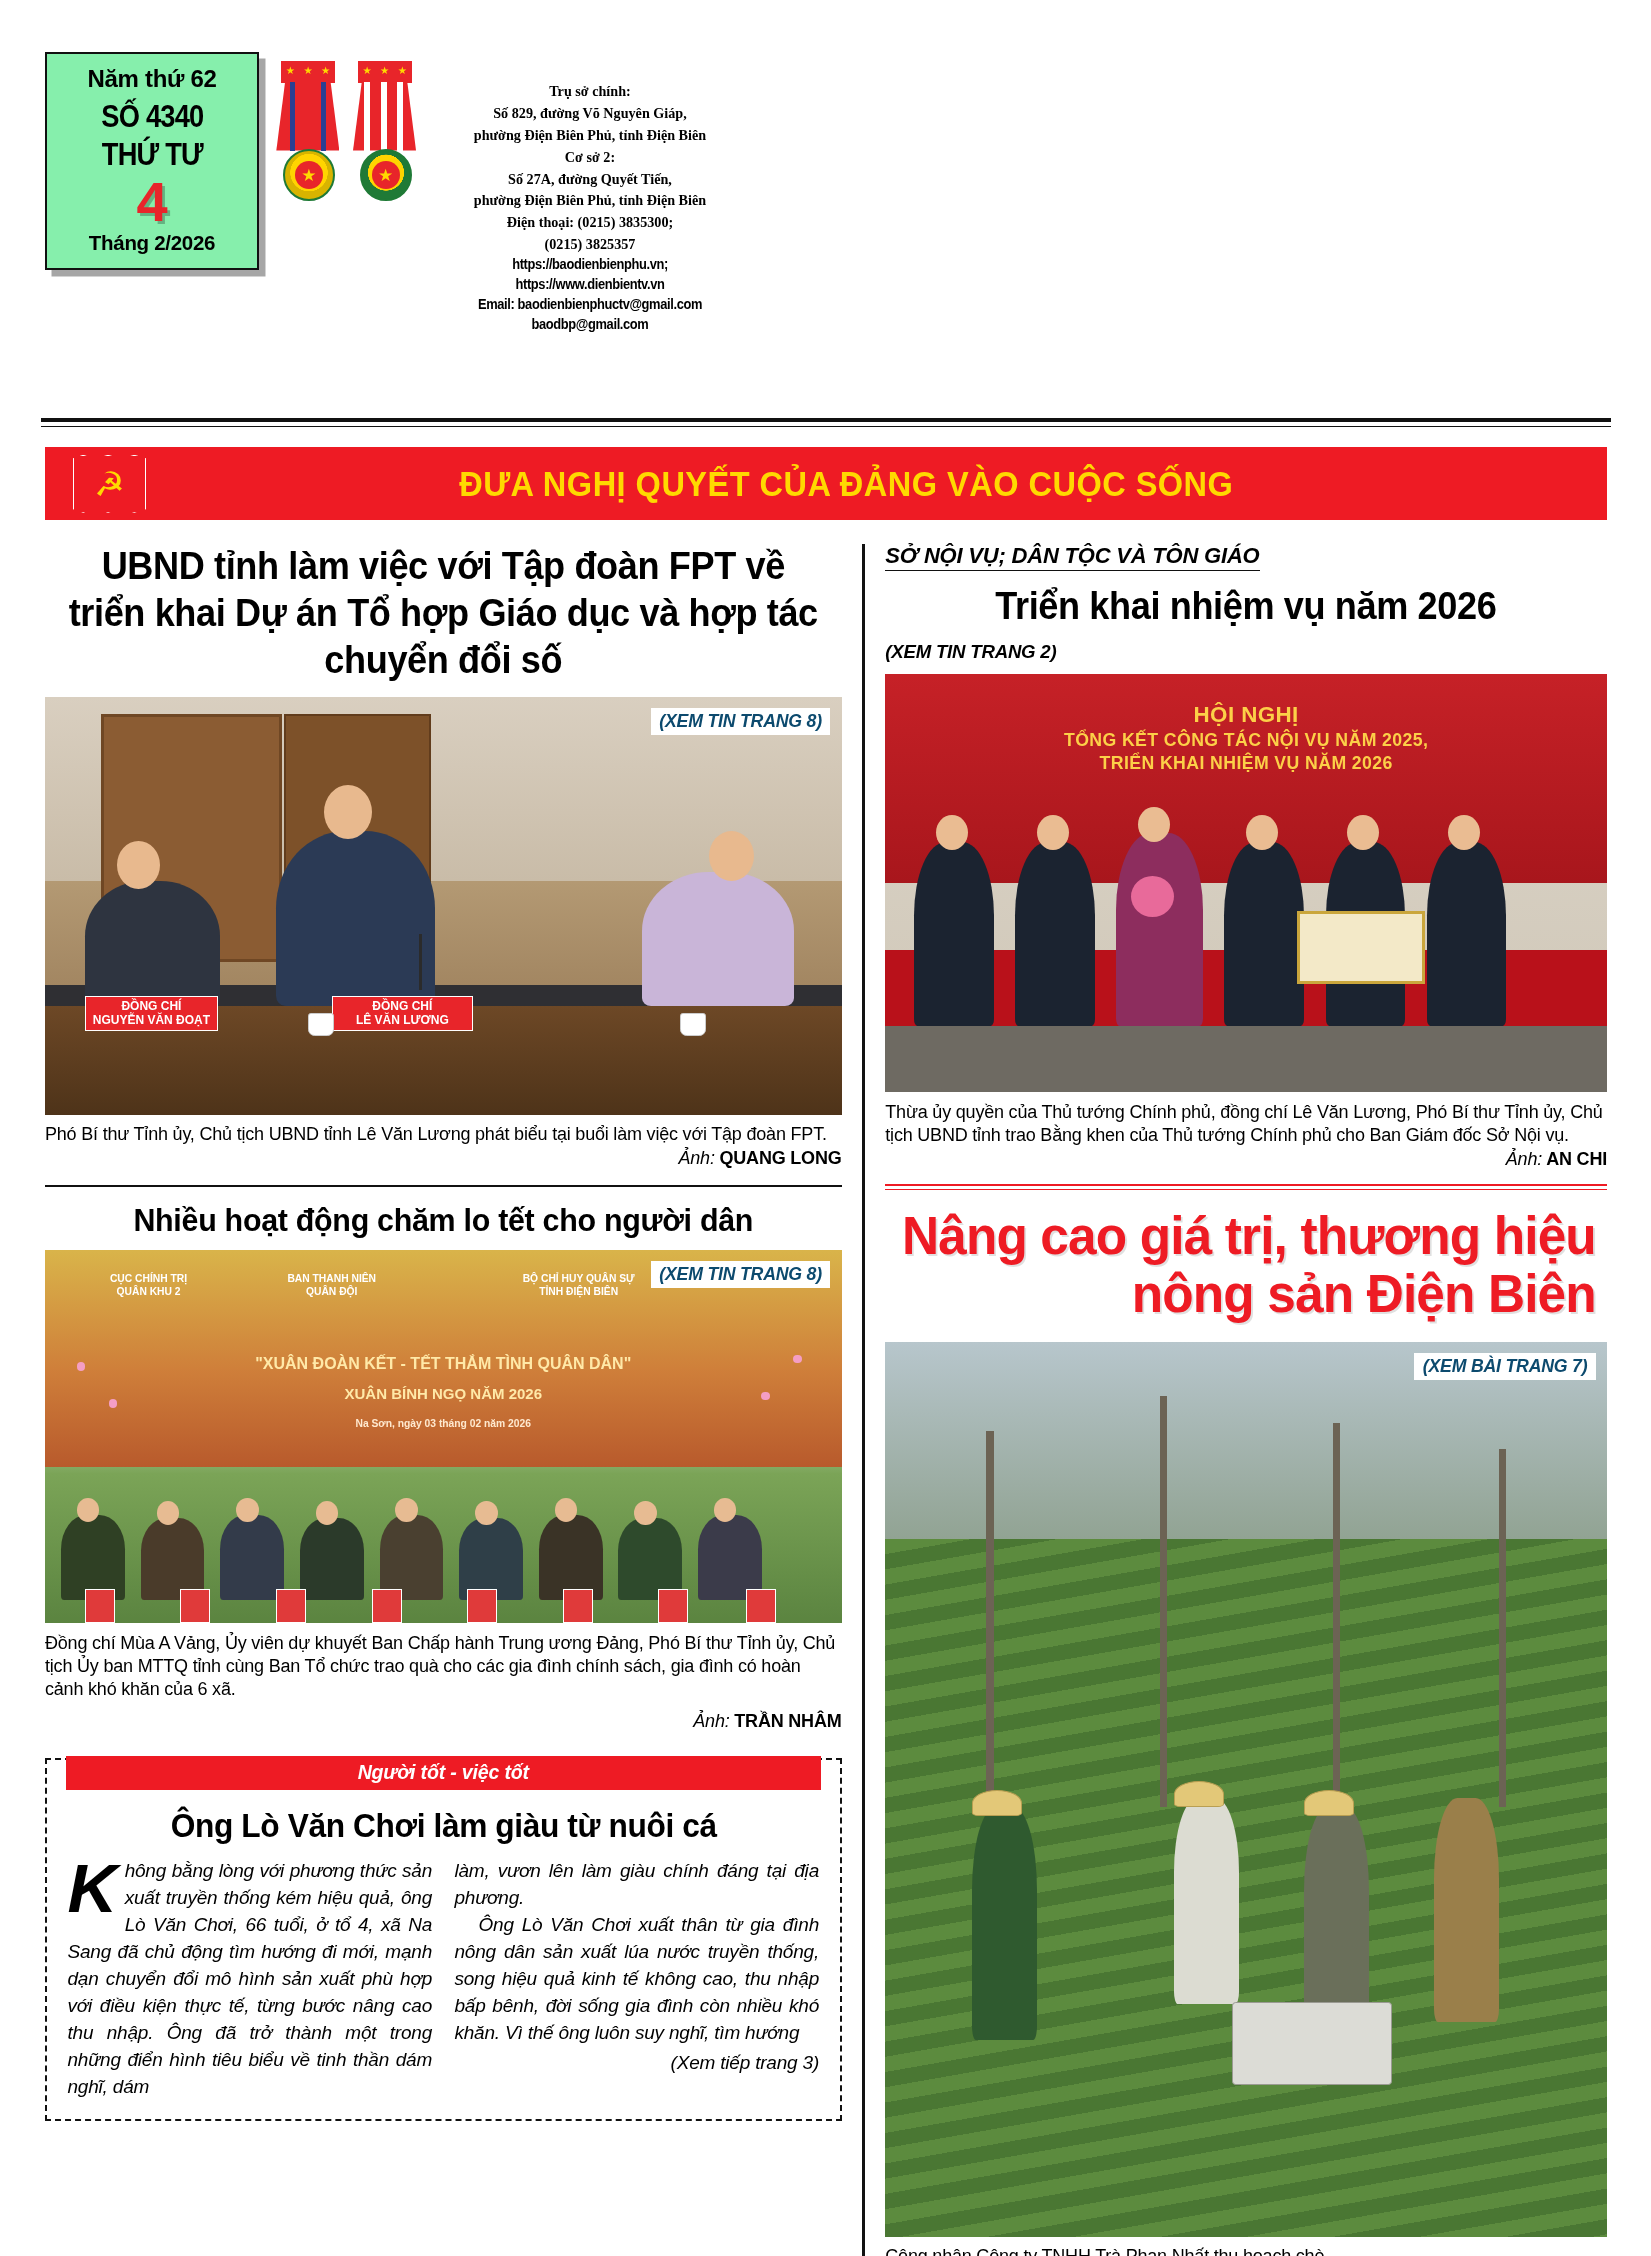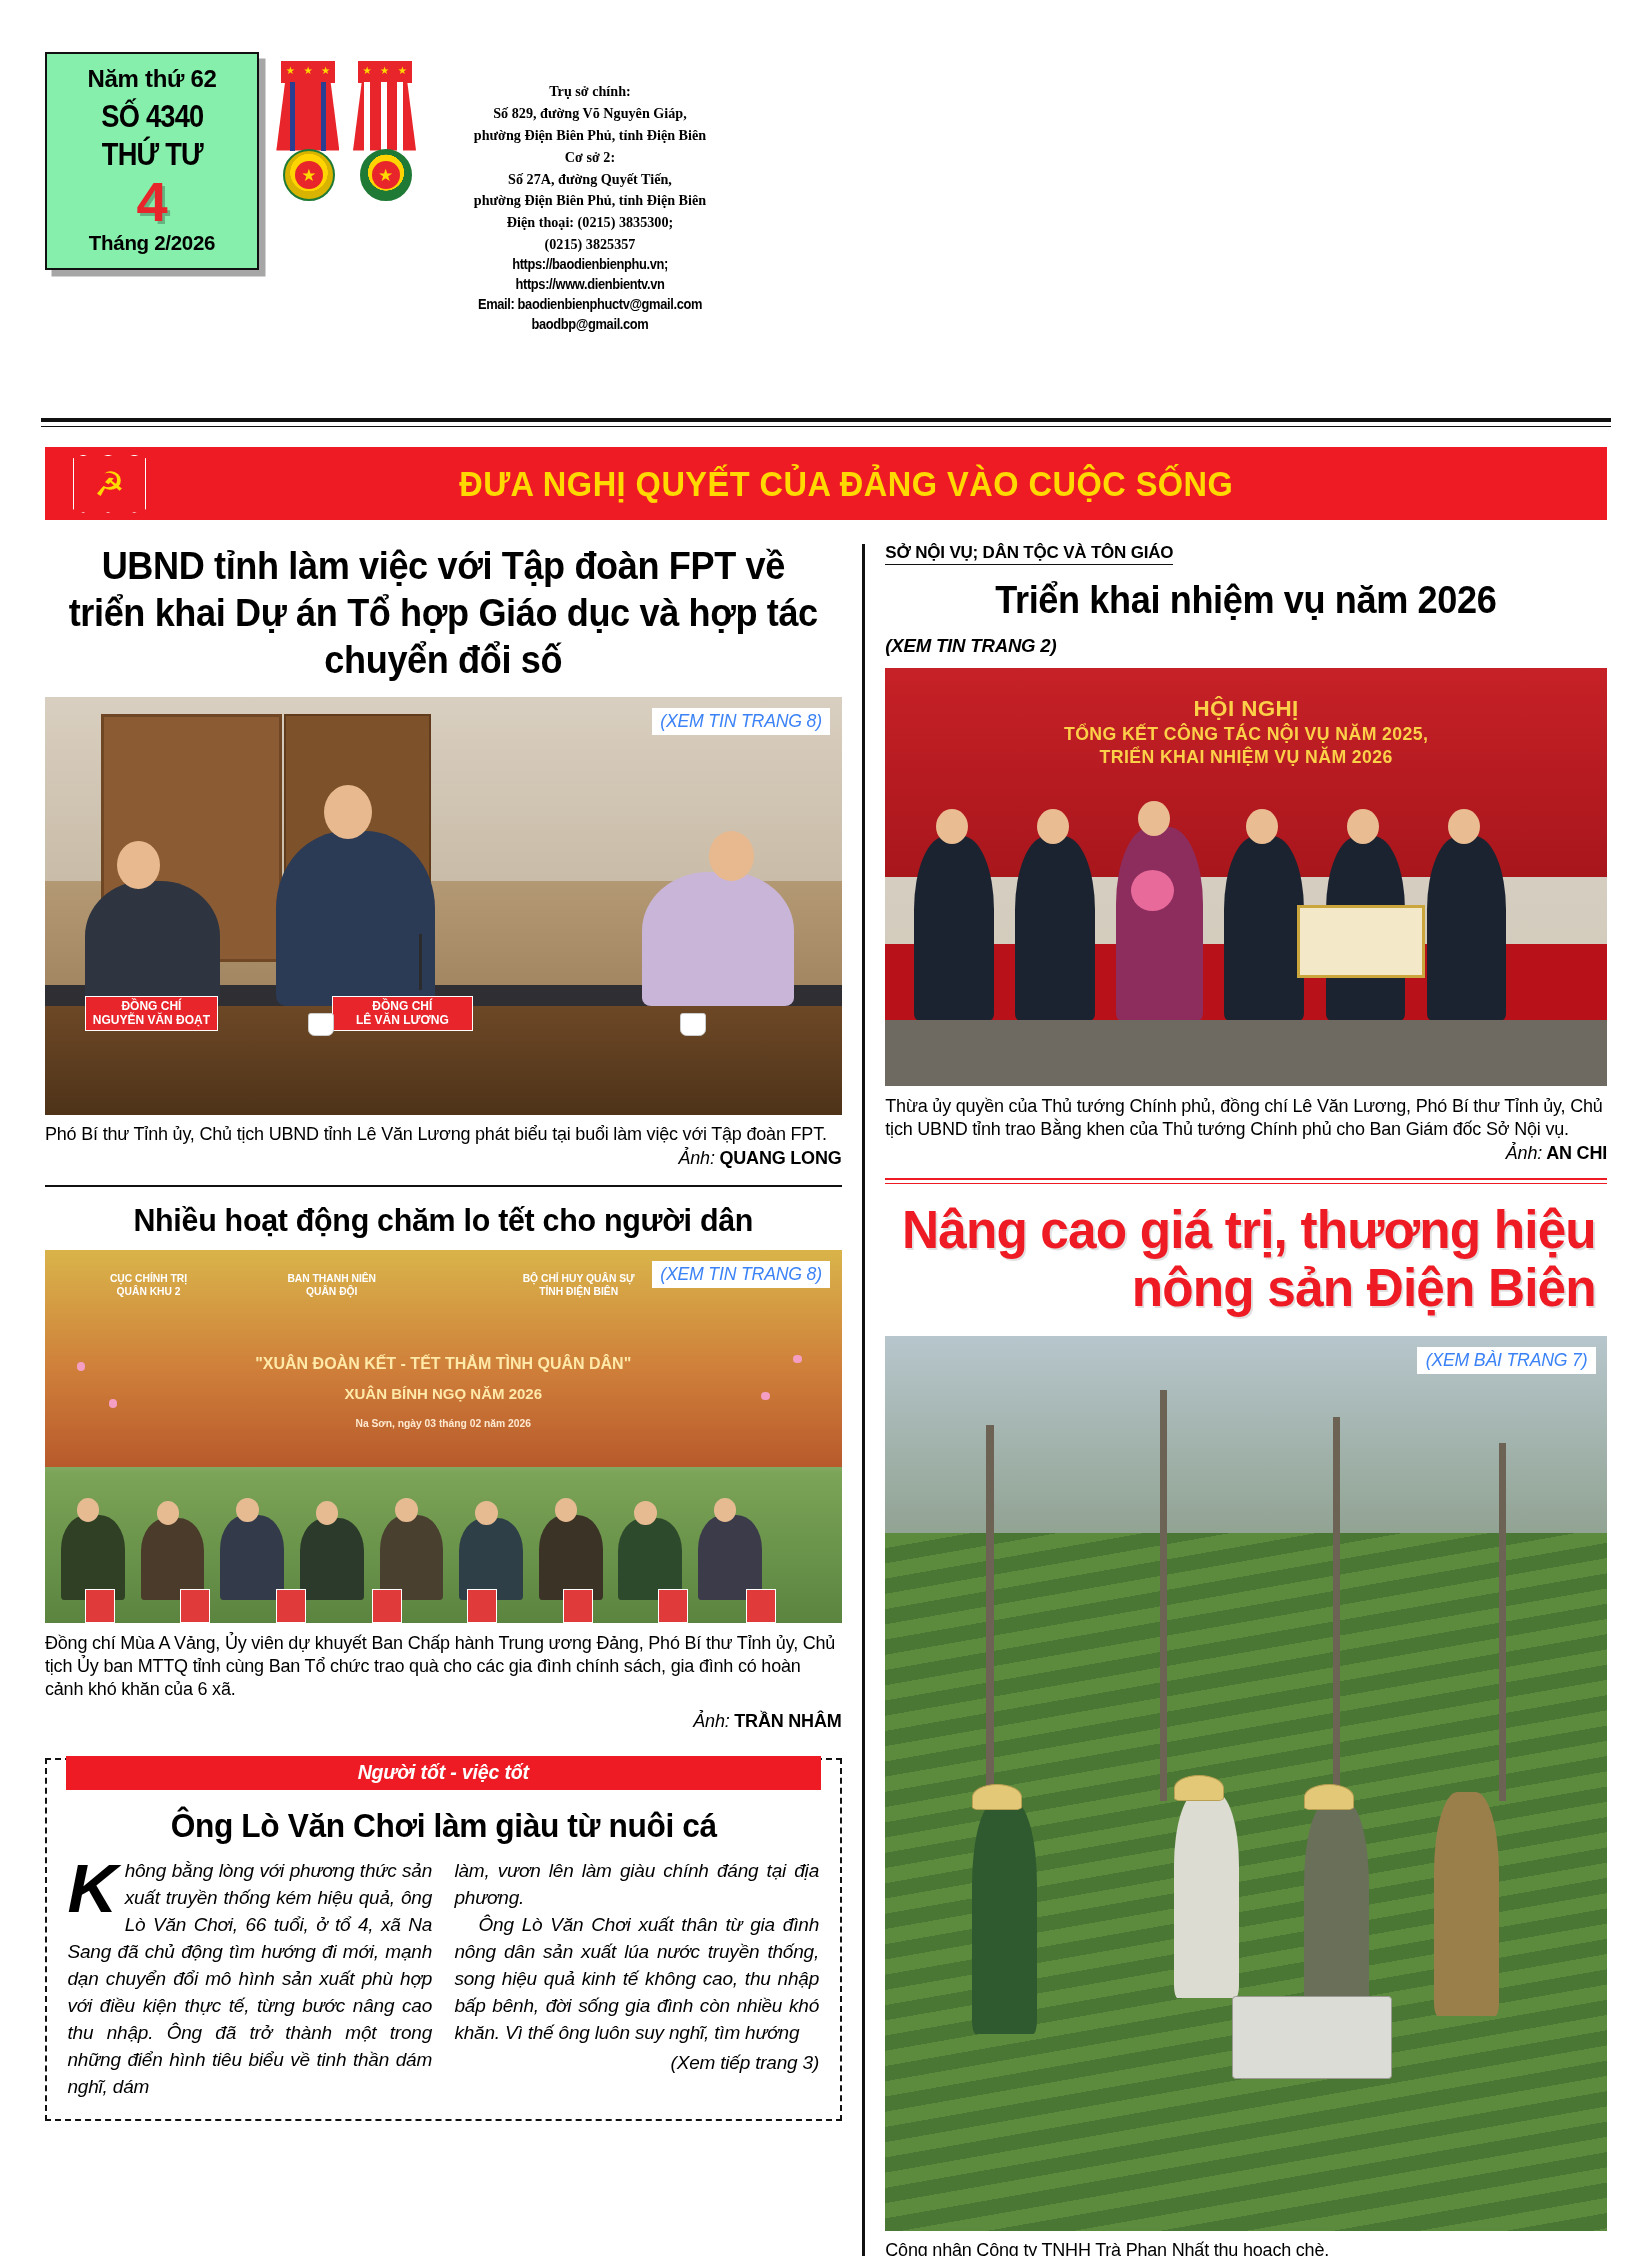--- a/index.html
+++ b/index.html
@@ -61,26 +61,26 @@
   .banner-txt{flex:1;text-align:center;color:#ffd900;font-weight:bold;font-size:35px;letter-spacing:0.5px;
               transform:scaleX(.93);padding-right:65px;}
 
   
   .cols{display:flex;margin:22.4px 45px 0;gap:0;}
   .colL{width:817px;flex:0 0 817px;padding-right:20.5px;box-sizing:border-box;}
   .vdivide{width:2.8px;background:#111;flex:0 0 2.8px;margin-top:1.9px;}
   .colR{flex:1;padding-left:20.5px;box-sizing:border-box;}
 
   .hl-main{font-weight:bold;font-size:38px;line-height:1.24;text-align:center;letter-spacing:-0.4px;transform:scaleX(.95);}
-  .kicker{font-weight:bold;font-size:17px;border-bottom:1.9px solid #111;display:inline-block;padding-bottom:1.9px;letter-spacing:-0.2px;}
+  .kicker{font-style:italic;font-weight:bold;font-size:22px;border-bottom:1.9px solid #111;display:inline-block;padding-bottom:1.9px;letter-spacing:-0.2px;}
   .hl-r{font-weight:bold;font-size:38px;line-height:1.2;text-align:center;margin-top:13px;letter-spacing:-0.4px;transform:scaleX(.95);}
   .seealso{font-style:italic;font-weight:bold;font-size:18.6px;text-align:left;margin-top:11.2px;letter-spacing:-0.2px;}
 
   .photo{position:relative;width:100%;overflow:hidden;background:#8a8a8a;}
-  .photo .tag{position:absolute;right:11.2px;top:11.2px;background:#fff;color:#3b82f6;font-style:italic;font-weight:normal;
+  .photo .tag{position:absolute;right:11.2px;top:11.2px;background:#fff;color:#0c4a6e;font-style:italic;font-weight:bold;
               font-size:17.7px;padding:2.8px 8.4px;letter-spacing:-0.2px;z-index:6;}
   .cap{font-size:18px;line-height:1.3;margin-top:8.4px;letter-spacing:-0.2px;}
   .cap .credit{font-weight:bold;}
   .cap .credit em{font-style:italic;font-weight:normal;}
   .cap-right{text-align:right;}
 
   .hr-black{border-top:2.8px solid #111;margin:15px 0 0;}
   .hr-red{border-top:2.8px solid #ee1b24;margin:13px 0 0;}
   .hr-red2{border-top:1.9px solid #ee1b24;margin:2.8px 0 0;}
 

